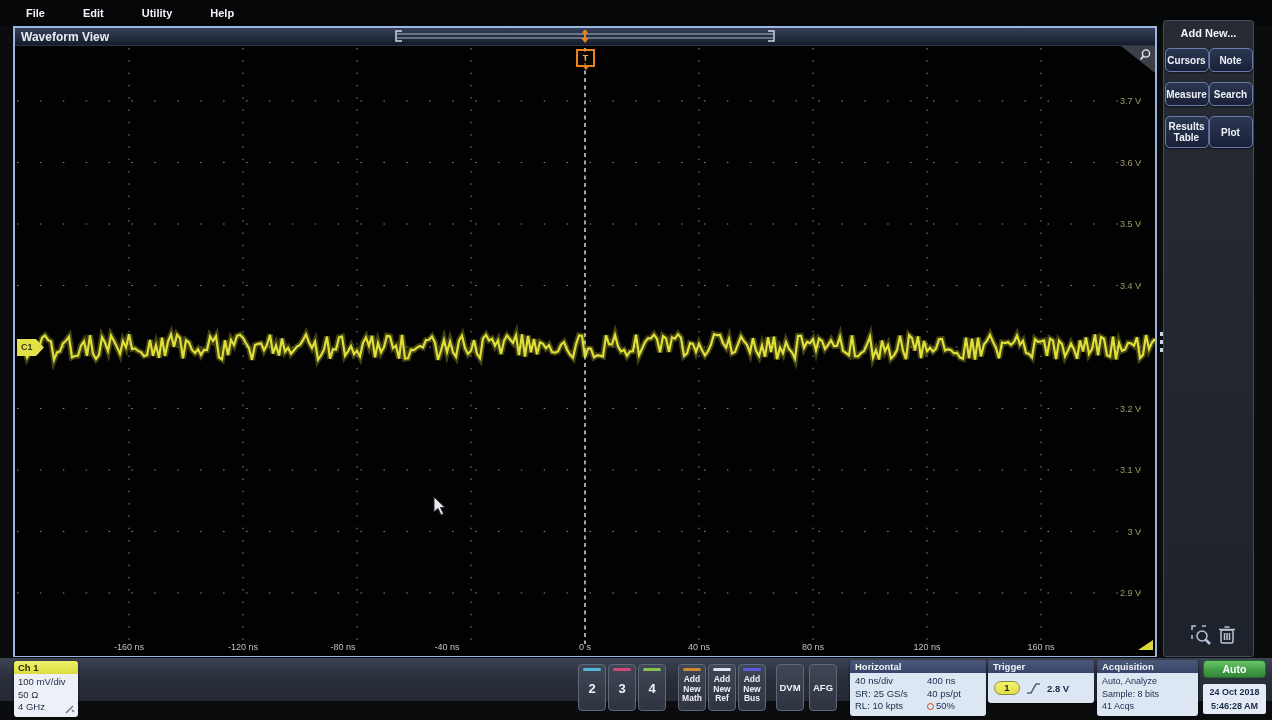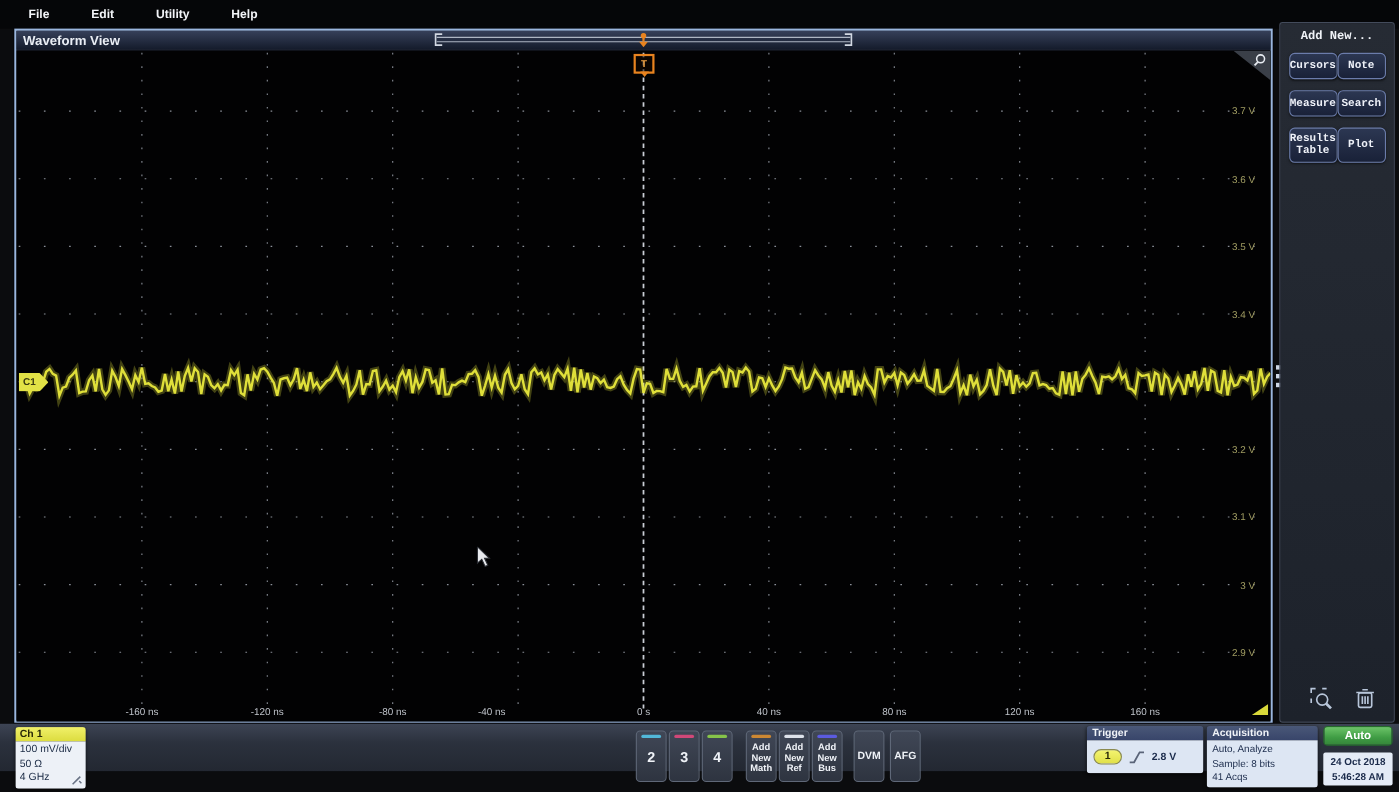--- a/index.html
+++ b/index.html
@@ -58,24 +58,23 @@
   
   #exp-wedge{
     position:absolute;right:2px;bottom:6px;width:15px;height:10px;background:#d8d83a;
     clip-path:polygon(100% 0,100% 100%,0 100%);
   }
   
   #grip{position:absolute;left:1160px;top:332px;display:flex;flex-direction:column;gap:4px;}
   #grip span{width:4px;height:4px;background:#cdd6e4;}
   
   #sidebar{
-    position:absolute;left:1163px;top:20px;width:105px;height:637px;
+    position:absolute;left:1163px;top:20px;width:91px;height:637px;
     background:linear-gradient(#262b34,#1d222b);border:1px solid #434b5b;border-radius:3px;
     box-sizing:border-box;
-    font-family:Liberation Mono, monospace;
   }
   #sidebar-header{color:#f0f3f8;font-size:11px;font-weight:bold;text-align:center;margin-top:6px;}
   #sidebar-grid{
     display:grid;grid-template-columns:44px 44px;gap:10px 0;justify-content:center;margin-top:9px;
   }
   .side-btn{
     background:linear-gradient(#2c3752,#192138);border:1px solid #6b7cab;border-radius:5px;
     color:#eef1f8;font-size:10px;font-weight:bold;text-align:center;
     min-height:20px;display:flex;align-items:center;justify-content:center;
     padding:1px 2px;line-height:11px;box-shadow:0 1px 2px rgba(0,0,0,.5);
@@ -198,21 +197,21 @@
         <div class="ylab" style="top: 178px; right: 14px;">3.5 V</div>
         <div class="ylab" style="top: 239.5px; right: 14px;">3.4 V</div>
         <div class="ylab" style="top: 362.5px; right: 14px;">3.2 V</div>
         <div class="ylab" style="top: 424px; right: 14px;">3.1 V</div>
         <div class="ylab" style="top: 485.5px; right: 14px;">3 V</div>
         <div class="ylab" style="top: 547px; right: 14px;">2.9 V</div>
       </div>
     <div id="xlabels">
         <div class="xlab" style="left: 114px;">-160 ns</div>
         <div class="xlab" style="left: 228px;">-120 ns</div>
-        <div class="xlab" style="left: 342px;">-80 ns</div>
+        <div class="xlab" style="left: 328px;">-80 ns</div>
         <div class="xlab" style="left: 432px; text-align: right;">-40 ns</div>
         <div class="xlab" style="left: 570px;">0 s</div>
         <div class="xlab" style="left: 684px;">40 ns</div>
         <div class="xlab" style="left: 798px;">80 ns</div>
         <div class="xlab" style="left: 912px;">120 ns</div>
         <div class="xlab" style="left: 1026px;">160 ns</div>
       </div>
   </div>
 </div>
 
@@ -308,20 +307,37 @@
         </div>
       </div>
       <div class="chan-btn" style="left: 776px;">
         <div class="word">DVM</div>
       </div>
       <div class="chan-btn" style="left: 809px;">
         <div class="word">AFG</div>
       </div>
     </div>
 
+  <div id="horiz-panel" class="info-panel">
+    <div class="hdr">Horizontal</div>
+    <div class="body" id="horiz-rows">
+        <div class="hrow">
+          <span class="c1">40 ns/div</span>
+          <span>400 ns</span>
+        </div>
+        <div class="hrow">
+          <span class="c1">SR: 25 GS/s</span>
+          <span>40 ps/pt</span>
+        </div>
+        <div class="hrow">
+          <span class="c1">RL: 10 kpts</span>
+          <span><span class="exp-icon"></span>50%</span>
+        </div>
+      </div>
+  </div>
 
   <div id="trig-panel" class="info-panel">
     <div class="hdr">Trigger</div>
     <div class="body" id="trig-body">
       <span id="trig-src">1</span>
       <svg width="15" height="13">
         <path d="M1,11 L5,11 L10,2 L14,2" fill="none" stroke="#5a6478" stroke-width="1.6"></path>
       </svg>
       <span style="font-weight:bold;">2.8 V</span>
     </div>

